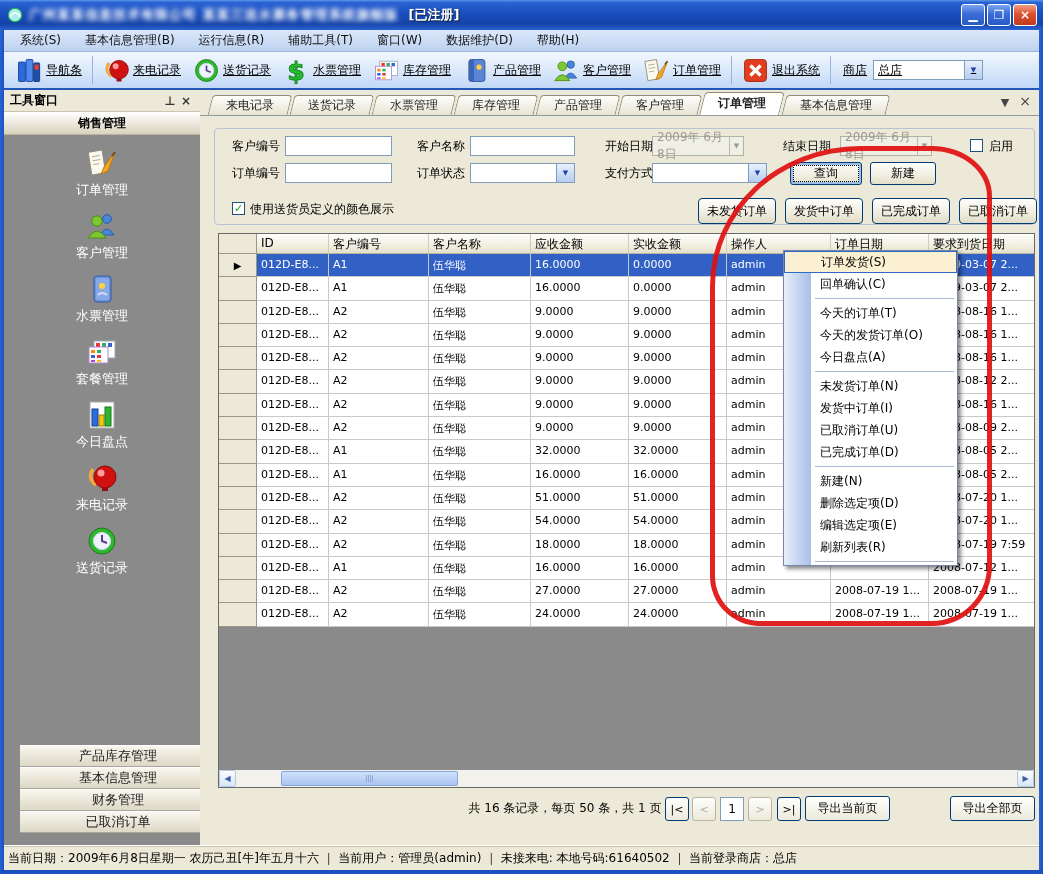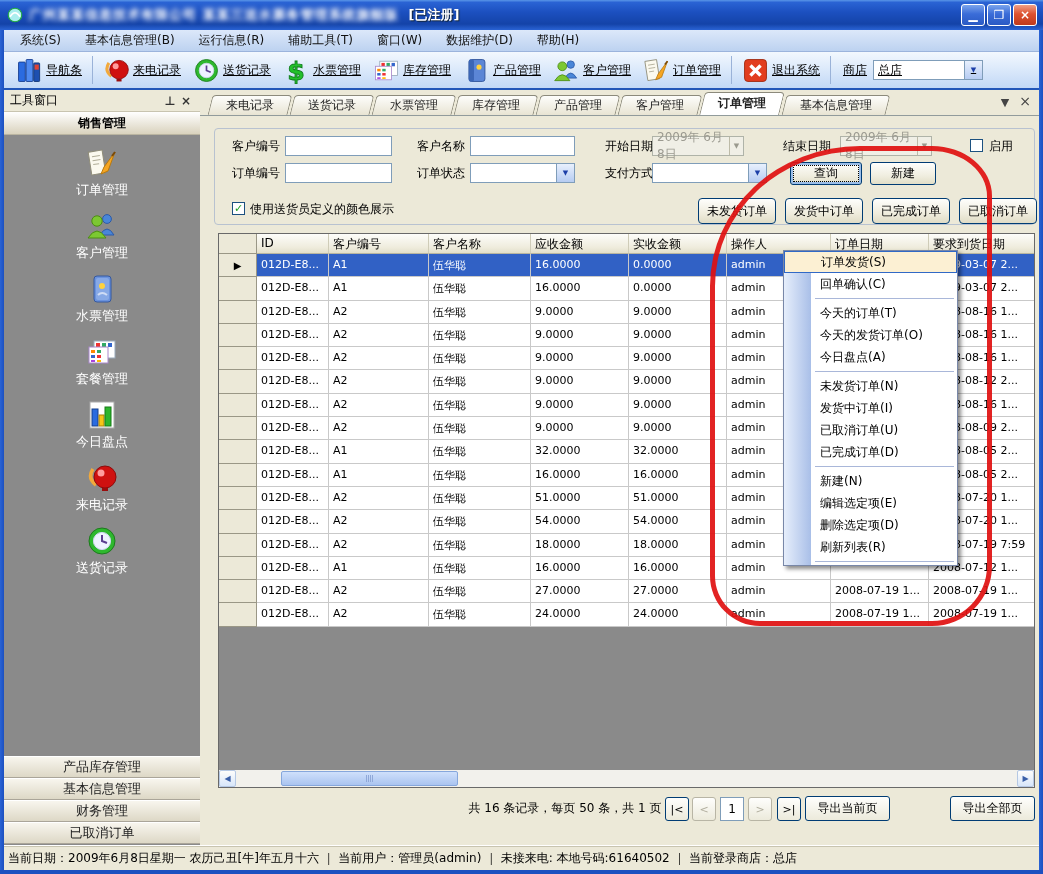--- a/index.html
+++ b/index.html
@@ -28,28 +28,28 @@
   .combo{background:#fff;border:1px solid #7F9DB9;height:20px;display:flex;align-items:center;justify-content:space-between;box-sizing:border-box;padding-left:4px;}
   .combo .arrowbtn{width:17px;height:100%;background:linear-gradient(#e8f0fd,#b6ccf2);border-left:1px solid #7F9DB9;color:#1C3FA8;font-size:7px;display:flex;align-items:center;justify-content:center;}
   #shop-combo .combo{width:110px;}
 
   
   #workspace{position:absolute;left:4px;top:90px;width:1035px;height:755px;}
 
   
   #sidebar{position:absolute;left:0;top:0;width:196px;height:755px;background:#8a8a8a;border-right:1px solid #6f6f6f;}
   #toolwin-header{height:22px;background:#ECE9D8;border-bottom:1px solid #c8c4b0;display:flex;align-items:center;padding:0 6px;box-sizing:border-box;}
-  #toolwin-title{flex:1;font-weight:normal;}
+  #toolwin-title{flex:1;font-weight:bold;}
   .toolwin-btn{width:16px;height:16px;display:flex;align-items:center;justify-content:center;color:#333;font-weight:bold;font-size:12px;}
   #sales-header{height:22px;background:linear-gradient(#ffffff,#d9d2bd);border-bottom:1px solid #b9b4a0;display:flex;align-items:center;justify-content:center;font-weight:bold;}
   #sidebar-items{padding-top:12px;}
   .side-item{height:63px;display:flex;flex-direction:column;align-items:center;justify-content:flex-start;color:#fff;}
   .side-icon{width:32px;height:32px;}
   .side-label{margin-top:2px;font-size:13px;}
-  #sidebar-sections{position:absolute;left:0;bottom:1px;width:100%;}
+  #sidebar-sections{position:absolute;left:0;bottom:12px;width:100%;padding-left:16px;}
   .side-section{height:20px;background:linear-gradient(#f8f6ee,#ddd8c6);border-top:1px solid #fff;border-bottom:1px solid #aaa599;display:flex;align-items:center;justify-content:center;font-size:13px;color:#222;}
 
   
   #mainpanel{position:absolute;left:196px;top:0;width:839px;height:755px;background:#ECE9D8;}
   #tabstrip{position:absolute;left:0;top:2px;width:100%;height:23px;display:flex;align-items:flex-end;padding-left:10px;box-sizing:border-box;}
   .tab{position:relative;height:20px;line-height:20px;padding:0 16px;margin-right:2px;color:#222;}
   .tab::before{content:'';position:absolute;inset:0;transform:skewX(-14deg);background:linear-gradient(#fdfdfb,#e8e4d3);border:1px solid #8C8A7C;border-bottom:none;border-radius:4px 4px 0 0;z-index:0;}
   .tab span{position:relative;z-index:1;}
   .tab.active{height:23px;line-height:23px;font-weight:bold;}
   .tab.active::before{background:#fff;}
@@ -652,20 +652,20 @@
         <div class="mi">今天的订单(T)</div>
         <div class="mi">今天的发货订单(O)</div>
         <div class="mi">今日盘点(A)</div>
         <div class="msep"></div>
         <div class="mi">未发货订单(N)</div>
         <div class="mi">发货中订单(I)</div>
         <div class="mi">已取消订单(U)</div>
         <div class="mi">已完成订单(D)</div>
         <div class="msep"></div>
         <div class="mi">新建(N)</div>
+        <div class="mi">删除选定项(D)</div>
         <div class="mi">编辑选定项(E)</div>
-        <div class="mi">删除选定项(D)</div>
         <div class="mi">刷新列表(R)</div>
         <div class="msep"></div>
       </div>
   </div>
 
 </div>
 
 </body></html>

